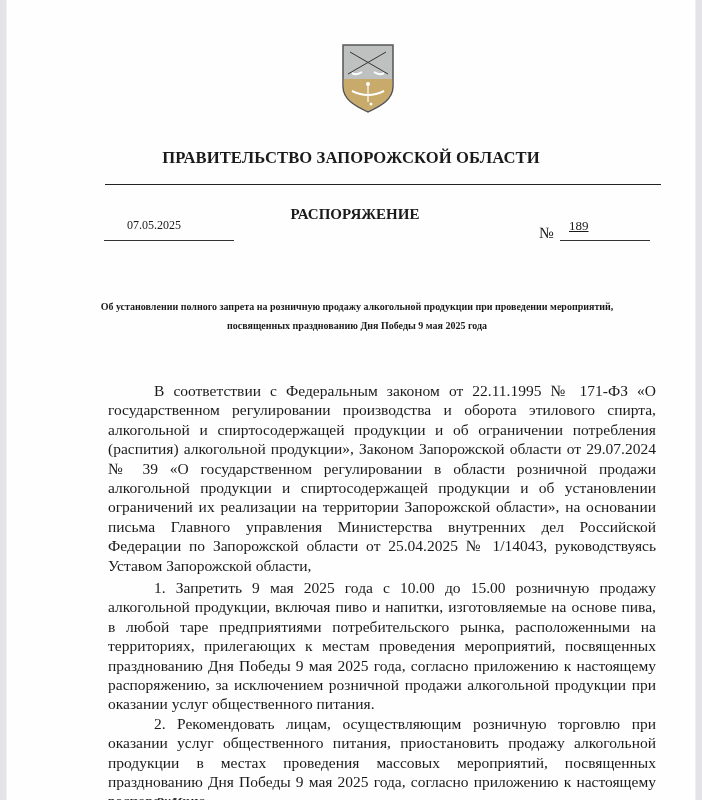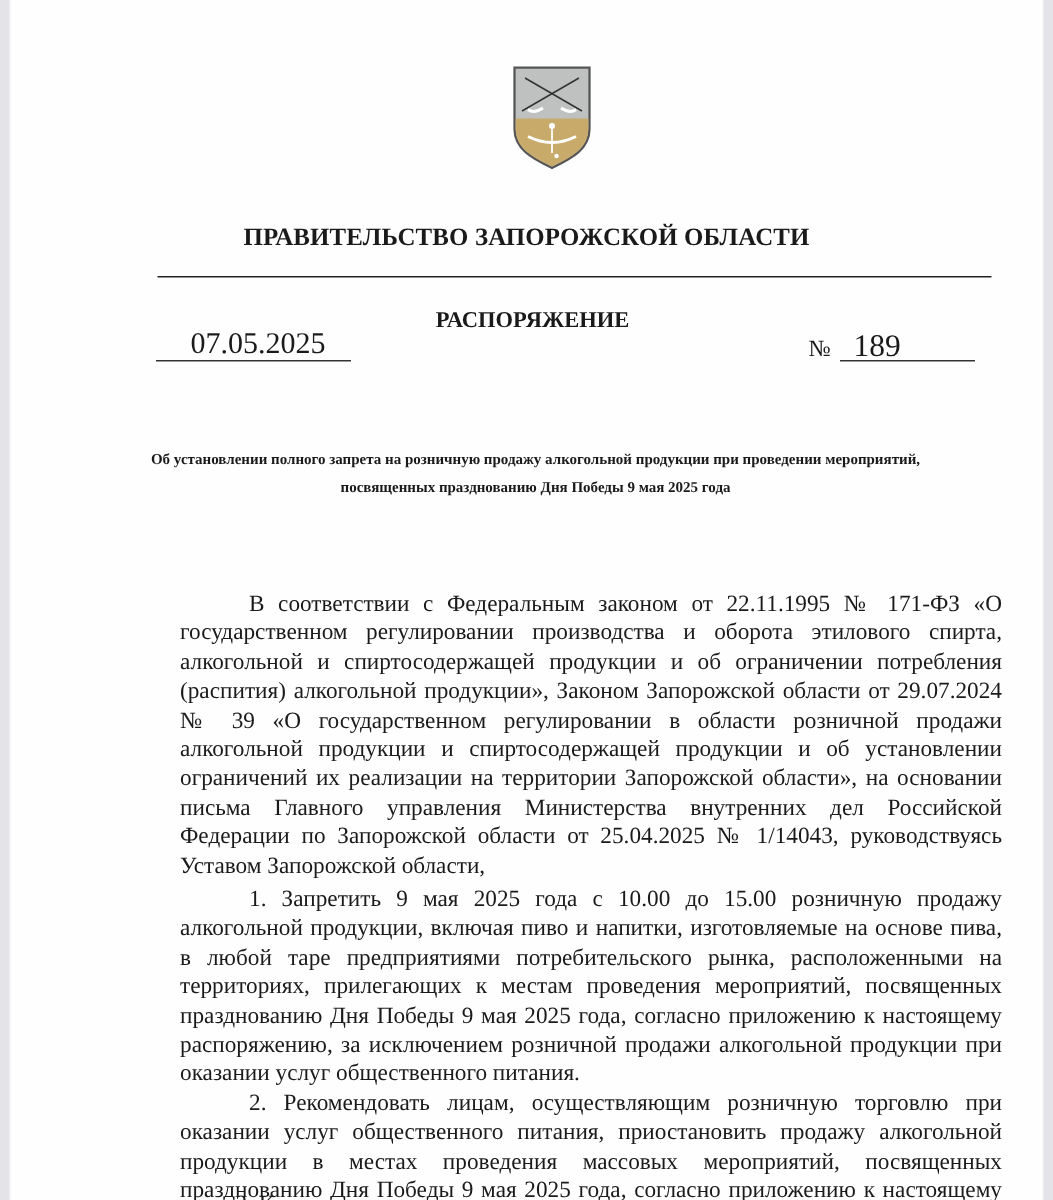--- a/index.html
+++ b/index.html
@@ -18,33 +18,33 @@
   .emblem { position:absolute; left:333px; top:42px; width:56px; height:72px; }
   .gov-title {
     position:absolute; left:0; width:688px; top:148px; text-align:center;
     font-weight:bold; font-size:16.6px; letter-spacing:0.1px;
   }
   .hr-main { position:absolute; left:98px; top:184px; width:556px; height:0; border-top:1.2px solid #222; }
   .order-title {
     position:absolute; left:0; width:696px; top:206px; text-align:center;
     font-weight:bold; font-size:15px;
   }
-  .date { position:absolute; left:120px; top:218px; font-size:20px; }
+  .date { position:absolute; left:120px; top:218px; font-size:12px; }
   .date-line { position:absolute; left:97px; top:240px; width:130px; border-top:1px solid #333; }
   .num-sign { position:absolute; left:532px; top:224px; font-size:15.5px; }
-  .num-val { position:absolute; left:562px; top:218px; font-size:21px; }
+  .num-val { position:absolute; left:562px; top:218px; font-size:13px;text-decoration:underline; }
   .num-line { position:absolute; left:553px; top:240px; width:90px; border-top:1px solid #333; }
   .city { position:absolute; left:0; width:688px; top:260px; text-align:center; font-size:15.5px; }
   .subject {
     position:absolute; left:90px; width:520px; top:297px; text-align:center;
     font-weight:bold; font-size:10px; line-height:19px;
   }
   .body-text {
     position:absolute; left:97px; width:548px; font-size:15.5px; line-height:19.4px;
-    text-align:justify; margin:16px;
+    text-align:justify; margin:4px;
   }
   .body-text p { margin:0; text-indent:46px; text-align:justify; }
   #p-preamble { top:377px; }
   #p-items { top:574px; }
   .cut-line { position:absolute; left:150px; top:793px; font-size:15.5px; line-height:19px; }
 </style>
 </head>
 <body>
 
 <div class="page">

